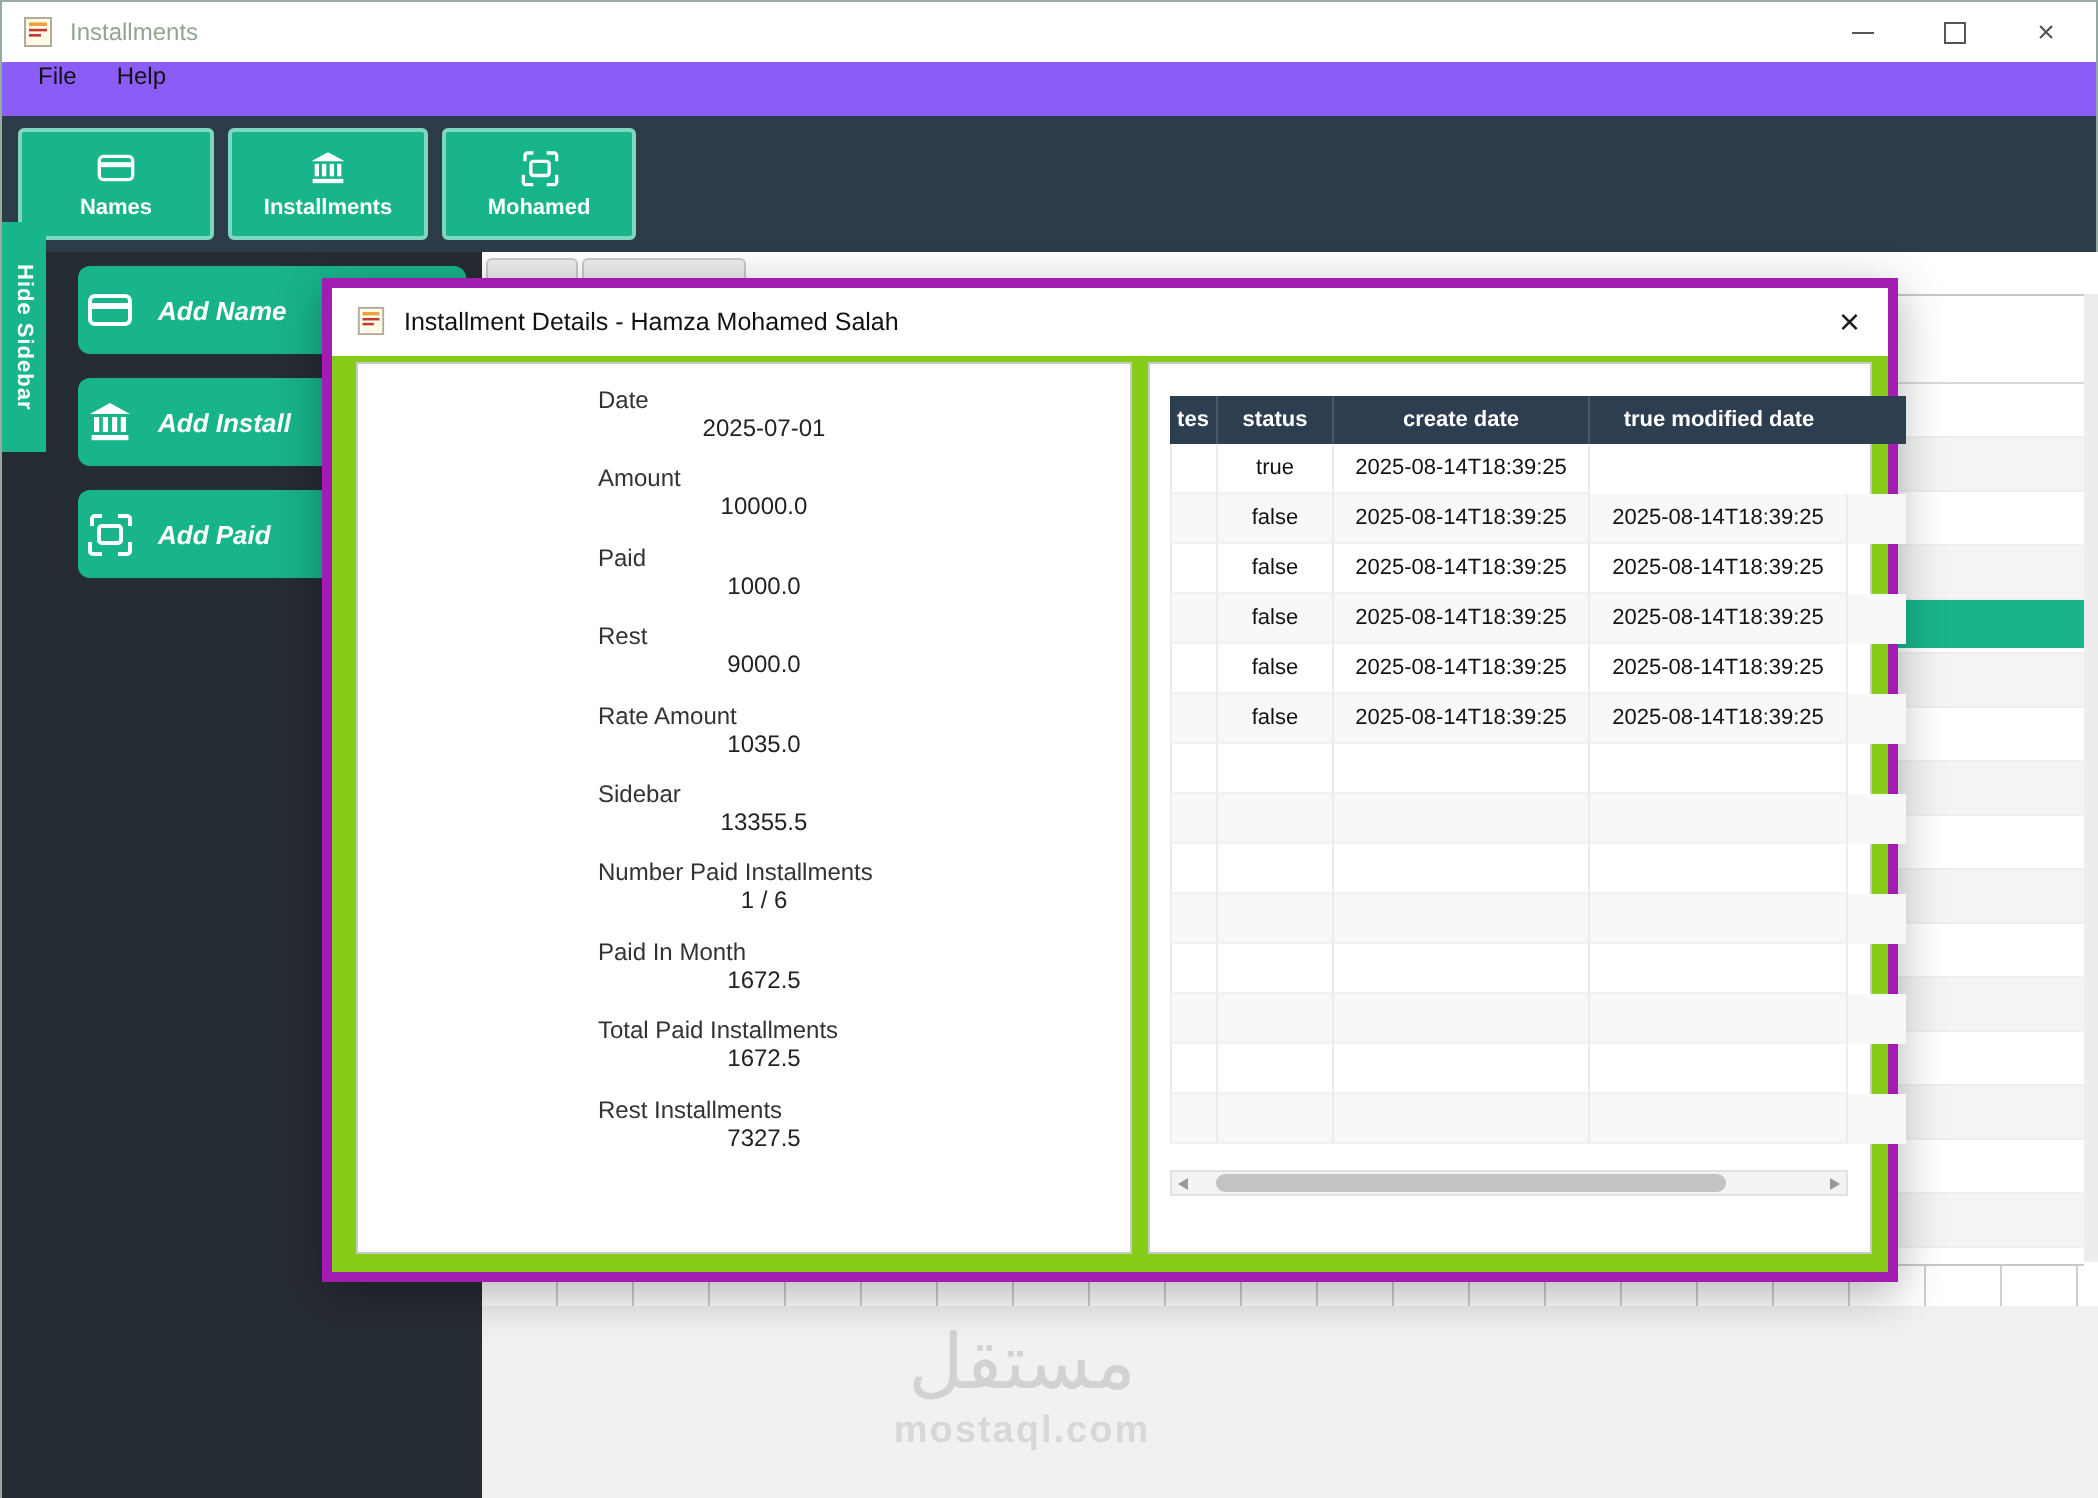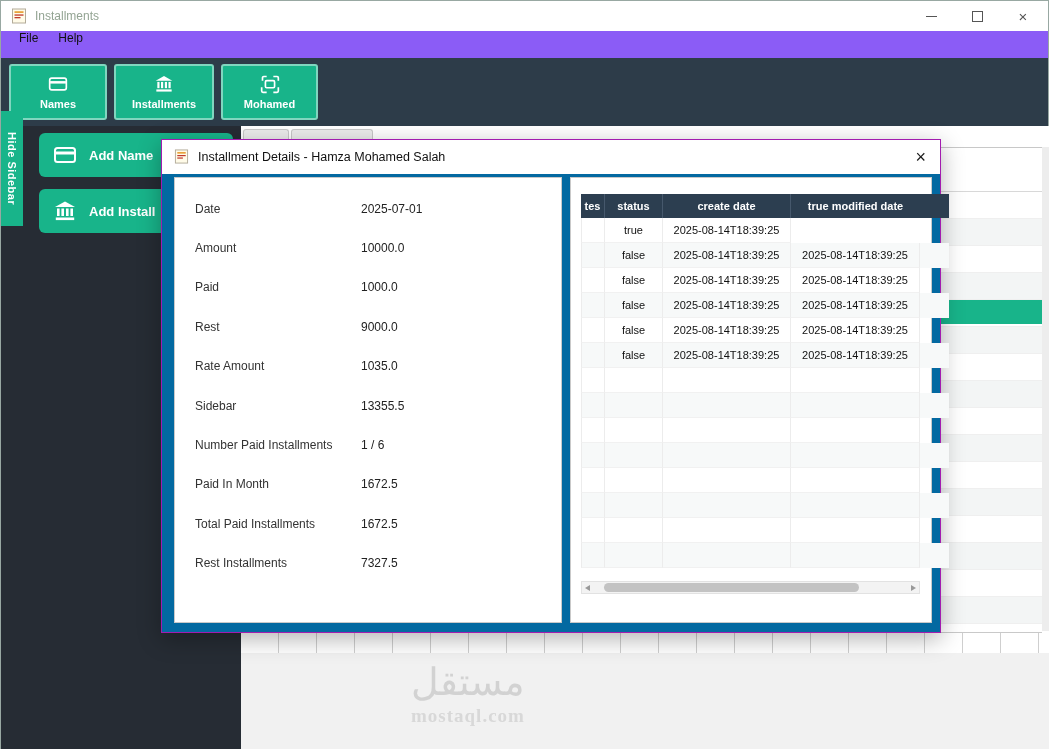--- a/index.html
+++ b/index.html
@@ -30,56 +30,56 @@
   .tb-payments{left:220px;width:97px;}
   .tb-label{font-size:11px;font-weight:bold;}
   .icon-svg{display:block;}
 
   
   .sidebar{position:absolute;left:0;top:125px;width:240px;height:624px;background:#262c34;}
   .hide-tab{position:absolute;left:0;top:110px;width:22px;height:115px;background:#18b48a;color:#fff;
     writing-mode:vertical-rl;display:flex;align-items:center;justify-content:center;
     font-size:11px;font-weight:bold;letter-spacing:.5px;z-index:6;cursor:pointer;}
   .add-btn{position:absolute;left:38px;width:194px;height:44px;background:#18b48a;border-radius:6px;
-    display:flex;align-items:center;padding-left:14px;gap:12px;color:#fff;box-sizing:border-box;cursor:pointer;z-index:4;}
+    display:flex;align-items:center;padding-left:4px;gap:12px;color:#fff;box-sizing:border-box;cursor:pointer;z-index:4;font-style:italic;}
   .add-name{top:132px;} .add-install{top:188px;} .add-paid{top:244px;}
   .add-label{font-size:13px;font-weight:bold;}
 
   
   .content{position:absolute;left:240px;top:125px;width:809px;height:624px;background:#fff;overflow:hidden;}
   .bg-tab{position:absolute;top:3px;height:18px;background:#ececec;border:1px solid #c8c8c8;border-bottom:none;
     border-radius:3px 3px 0 0;box-sizing:border-box;cursor:pointer;}
   .bg-tab1{left:2px;width:46px;} .bg-tab2{left:50px;width:82px;}
   .tabline{position:absolute;left:0;top:21px;width:100%;border-top:1px solid #c8c8c8;}
   .bg-rows{position:absolute;left:0;top:65px;width:801px;border-top:1px solid #d8d8d8;}
   .bg-row{height:26px;border-bottom:1px solid #efefef;}
   .bg-row.shaded{background:#f3f5f5;}
   .selected-row{position:absolute;left:0;top:174px;width:801px;height:24px;background:#18b48a;cursor:pointer;}
   .v-scrollbar{position:absolute;left:801px;top:21px;width:8px;height:484px;background:#ededed;cursor:pointer;}
   .bg-grid{position:absolute;left:0;top:506px;width:801px;height:20px;display:flex;
     border-top:1px solid #c9c9c9;border-bottom:1px solid #c9c9c9;background:#fff;box-sizing:content-box;}
   .bg-cell{width:38px;height:100%;border-right:1px solid #cfcfcf;box-sizing:border-box;}
   .bottom-area{position:absolute;left:0;top:527px;width:809px;height:97px;background:#f1f1f1;}
-  .watermark{position:absolute;left:170px;top:8px;width:220px;text-align:left;
-    font-family:Liberation Serif, serif;color:#d2d2d2;}
+  .watermark{position:absolute;left:160px;top:8px;width:220px;text-align:center;
+    font-family:Liberation Sans, sans-serif;color:#d2d2d2;}
   .wm-ar{font-size:38px;line-height:1.15;}
   .wm-en{font-size:19px;font-weight:bold;color:#d8d8d8;letter-spacing:1px;}
 
   
-  .dialog{position:absolute;left:160px;top:138px;width:778px;height:492px;background:#0369a1;
-    border:1px solid #a21caf;box-shadow:0 6px 22px rgba(0,0,0,.30);z-index:10;box-sizing:content-box;}
+  .dialog{position:absolute;left:160px;top:138px;width:778px;height:492px;background:#84cc16;
+    border:5px solid #a21caf;box-shadow:0 6px 22px rgba(0,0,0,.30);z-index:10;box-sizing:content-box;}
   .dlg-titlebar{position:absolute;left:0;top:0;width:100%;height:34px;background:#fff;cursor:move;}
   .dlg-icon{position:absolute;left:12px;top:9px;width:15px;height:15px;}
   .dlg-title{position:absolute;left:36px;top:0;line-height:34px;font-size:12.5px;color:#111;}
   .dlg-close{position:absolute;right:14px;top:0;height:34px;display:flex;align-items:center;
     font-size:18px;color:#1a1a1a;cursor:pointer;}
 
   .details-panel{position:absolute;left:12px;top:37px;width:388px;height:446px;border:1px solid #c9c9c9;
     box-sizing:border-box;background:#fff;padding-top:11px;overflow:hidden;}
-  .detail-row{height:39.4px;display:flex;align-items:center;padding-left:20px;}
+  .detail-row{height:39.4px;display:flex;align-items:center;padding-left:20px;flex-direction:column;}
   .d-label{width:166px;font-size:12px;color:#333;}
   .d-value{font-size:12px;color:#222;}
 
   .table-panel{position:absolute;left:408px;top:37px;width:362px;height:446px;border:1px solid #c9c9c9;
     box-sizing:border-box;background:#fff;}
   .inst-table{position:absolute;left:10px;top:16px;width:368px;}
   .t-header{display:flex;height:24px;background:#2c3e50;color:#fff;font-weight:bold;font-size:11px;}
   .th{display:flex;align-items:center;justify-content:center;box-sizing:border-box;border-right:1px solid #46586c;cursor:pointer;}
   .c0{width:24px;} .c1{width:58px;} .c2{width:128px;} .c3{width:129px;border-right:none;}
   .t-row{display:flex;height:25px;font-size:11px;color:#111;cursor:pointer;}
@@ -182,20 +182,26 @@
         <use href="#ic-card"></use>
       </svg>
     <span class="add-label">Add Name</span>
   </div>
   <div class="add-btn add-install">
     <svg class="icon-svg" width="24" height="24" viewBox="0 0 24 24">
         <use href="#ic-bank"></use>
       </svg>
     <span class="add-label">Add Install</span>
   </div>
+  <div class="add-btn add-paid">
+    <svg class="icon-svg" width="24" height="24" viewBox="0 0 24 24">
+        <use href="#ic-pay"></use>
+      </svg>
+    <span class="add-label">Add Paid</span>
+  </div>
 
   <div class="content">
     <div class="bg-tab bg-tab1"></div>
     <div class="bg-tab bg-tab2"></div>
     <div class="tabline"></div>
     <div class="bg-rows">
         <div class="bg-row"></div>
         <div class="bg-row shaded"></div>
         <div class="bg-row"></div>
         <div class="bg-row shaded"></div>

